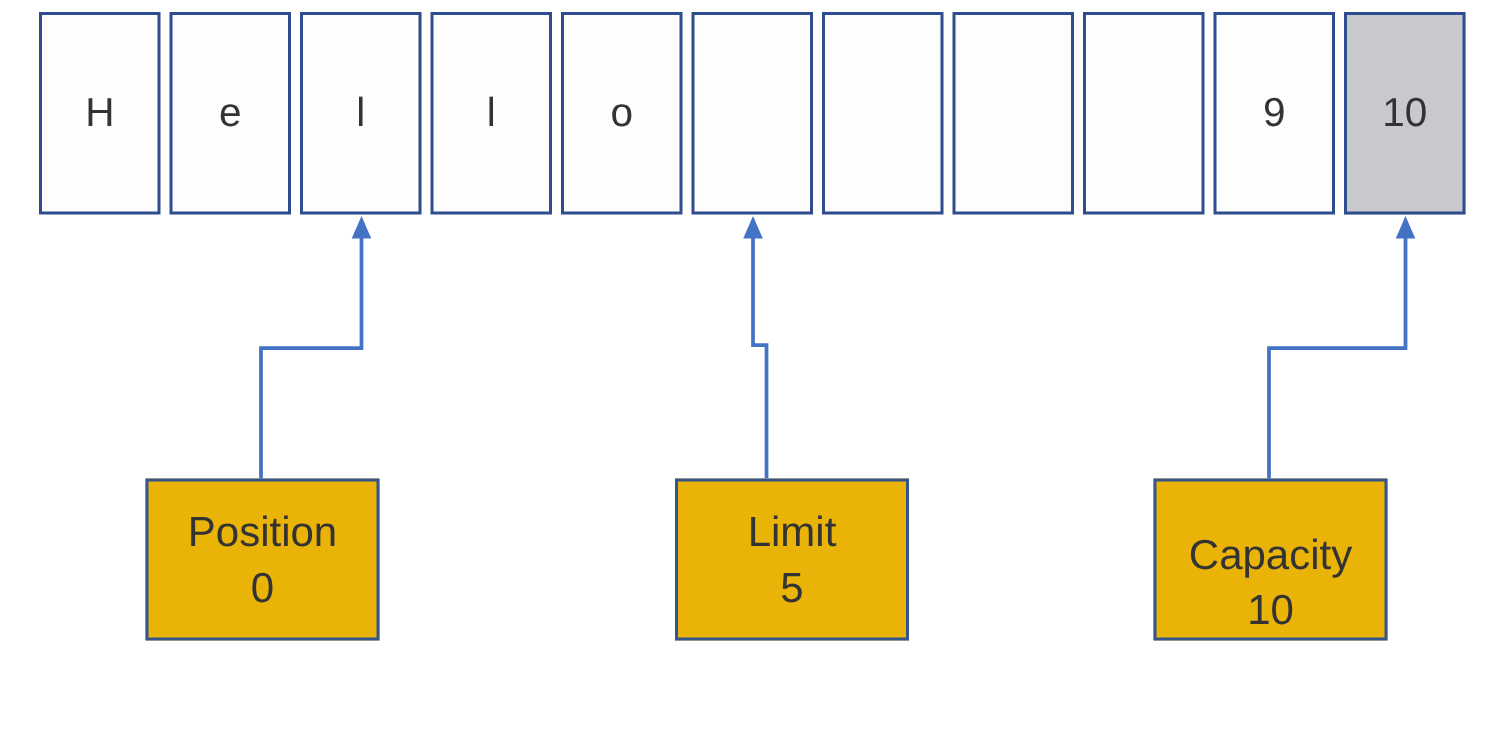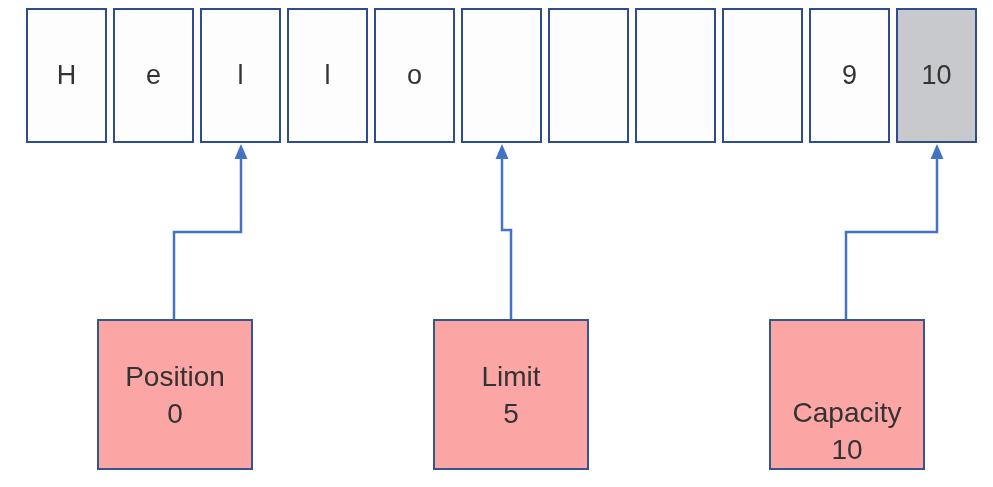--- a/index.html
+++ b/index.html
@@ -41,33 +41,33 @@
     position: absolute;
     left: 0;
     top: 0;
     pointer-events: none;
   }
   .pointer-box {
     position: absolute;
     box-sizing: border-box;
     top: 319px;
     width: 156px;
-    height: 151px;
+    height: 108px;
     border: 2px solid var(--box-border, #35558D);
-    background: #fca5a5;
+    background: #eab308;
     display: flex;
     flex-direction: column;
     align-items: center;
     justify-content: center;
     font-size: 28px;
     line-height: 37px;
     color: var(--text-color, #333333);
   }
   .pointer-box.position { left: 97px; }
-  .pointer-box.limit    { left: 433px; }
+  .pointer-box.limit    { left: 450px; }
   .pointer-box.capacity { left: 769px; justify-content: flex-end; }
 </style>
 </head>
 <body>
 
 <div class="canvas" style="--cell-border: #2E4C8E; --box-border: #35558D; --highlight-fill: #C8C9CC; --cell-fill: #FDFDFE; --text-color: #333333;">
 
   <div class="buffer-row">
       <div class="cell">
         <span>H</span>

